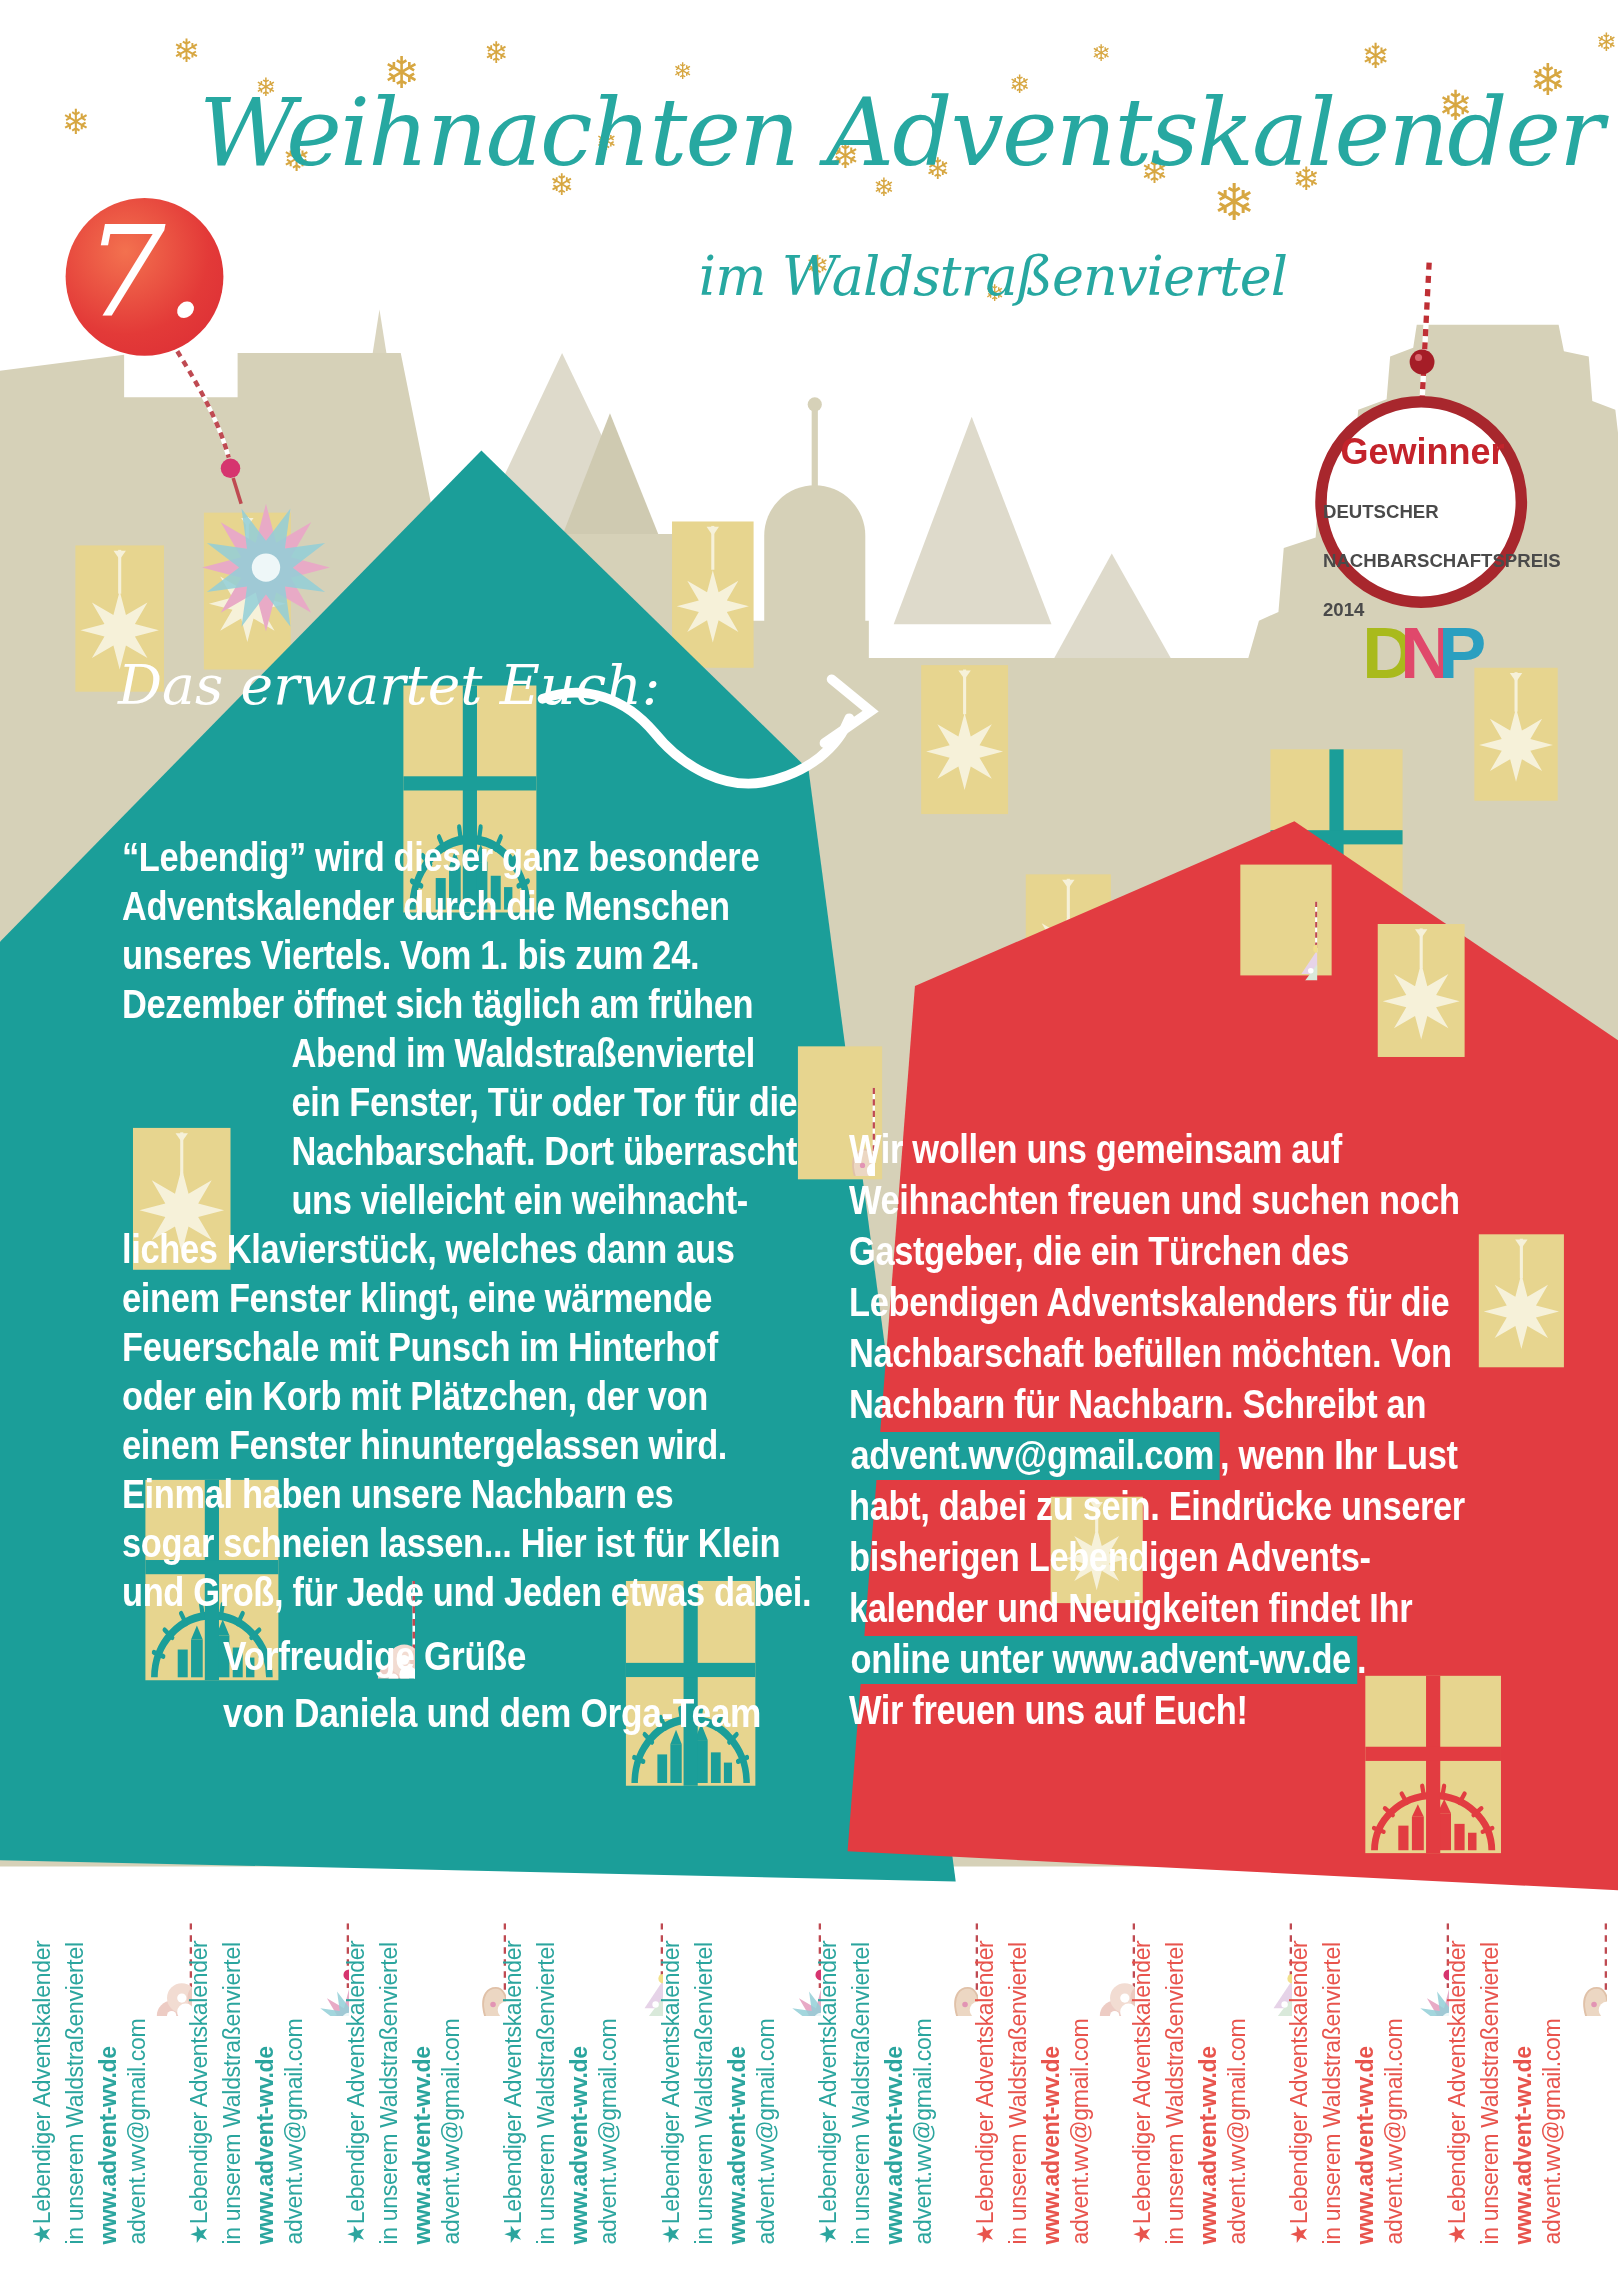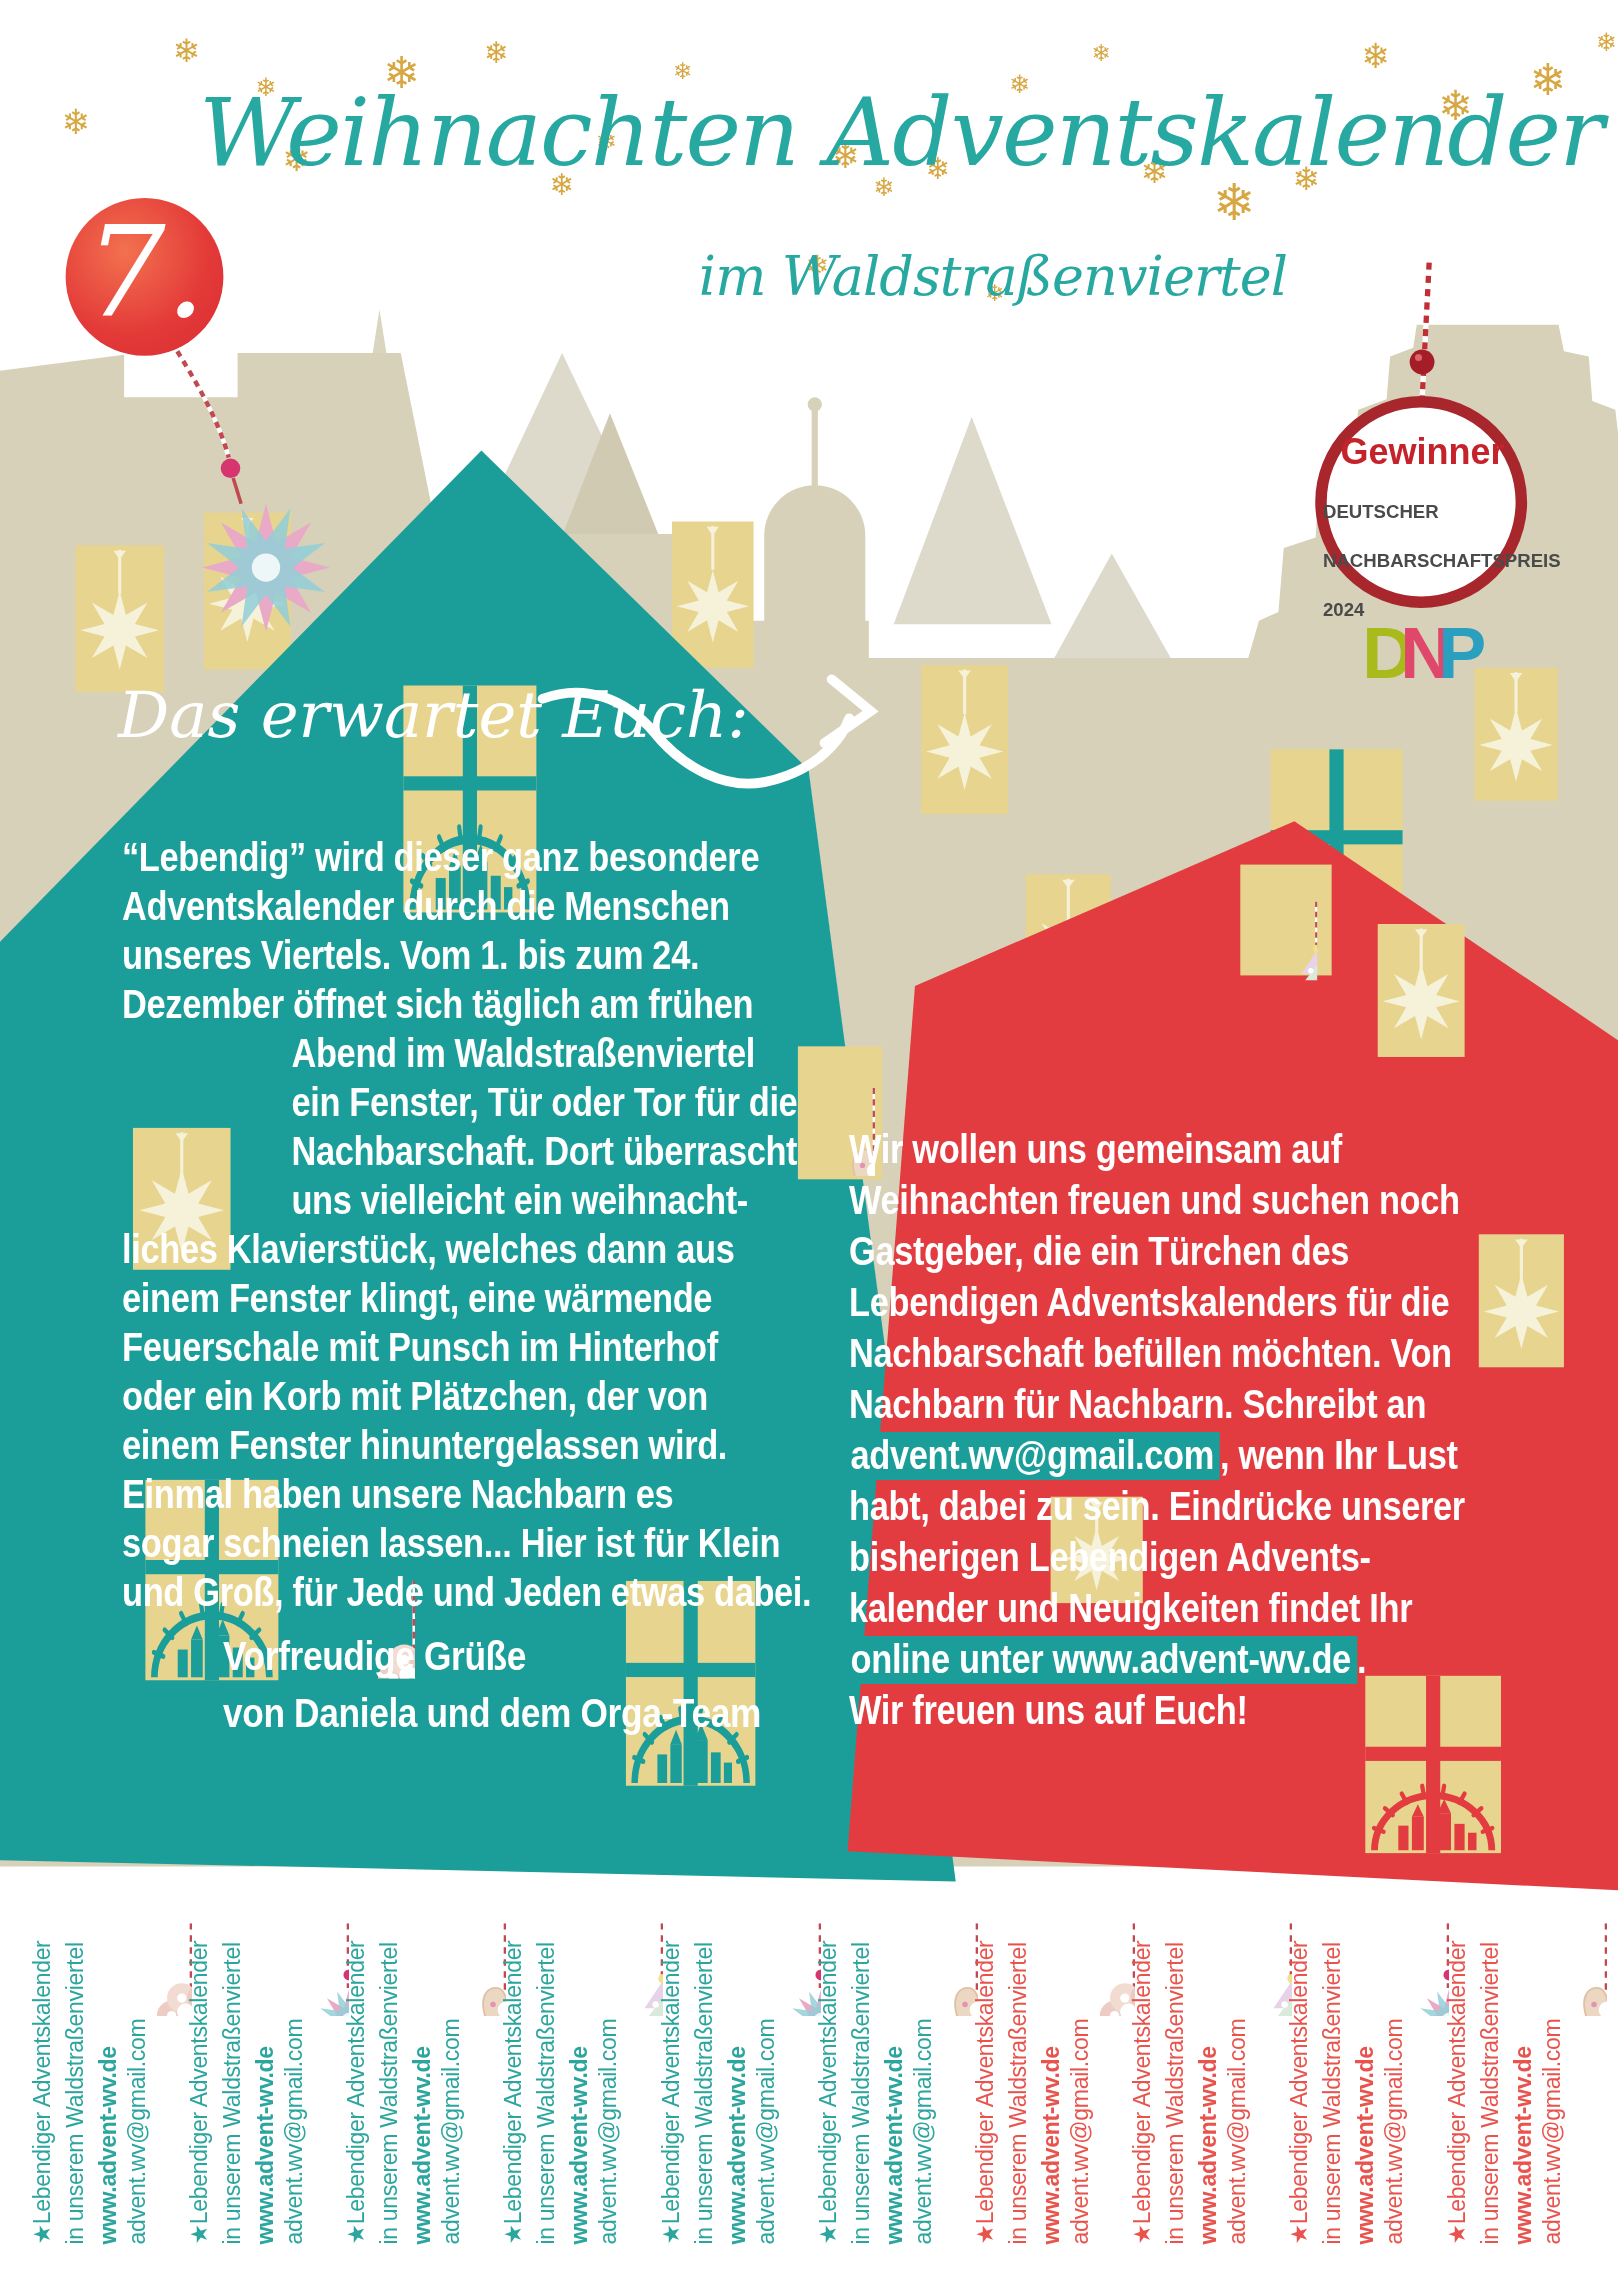--- a/index.html
+++ b/index.html
@@ -11,21 +11,21 @@
   .script.white{color:#ffffff;}
   #edition-number{left:69px;top:197px;width:153px;height:158px;text-align:center;
      font-family:"DejaVu Serif",serif;font-style:italic;font-size:126px;line-height:151px;color:#fff;}
   #main-title{left:199px;top:78px;width:1392px;text-align:center;font-size:94px;letter-spacing:-1.8px;white-space:nowrap;}
   #sub-title{left:532px;top:245px;width:922px;text-align:center;font-size:54px;letter-spacing:-0.9px;white-space:nowrap;}
   #badge-text{left:1323px;top:431px;width:199px;z-index:3;text-align:left;}
   #badge-text .winner{text-align:center;font-size:36px;font-weight:bold;color:#c4232b;margin-bottom:8.9px;}
   #badge-text .bline{font-size:18.6px;font-weight:bold;color:#4a4a4a;line-height:21px;letter-spacing:0;margin-top:28px;}
   #badge-text .dnp{text-align:center;margin-top:7px;font-weight:bold;font-size:72px;line-height:53px;letter-spacing:-3.5px;}
   #badge-text .d{color:#a9ba1c;} #badge-text .n{color:#e0486b;margin-left:-10.6px;} #badge-text .p{color:#2a9fc0;margin-left:-10.6px;}
-  #teal-heading{left:118px;top:678px;font-size:64px;white-space:nowrap;}
+  #teal-heading{left:118px;top:653px;font-size:55px;white-space:nowrap;}
   #red-heading{left:842px;top:1018px;font-size:85px;white-space:nowrap;}
   .para{color:#fff;font-weight:bold;transform:scaleX(.86);transform-origin:left top;white-space:nowrap;letter-spacing:-0.4px;}
   #teal-para{left:122px;top:833px;width:833px;font-size:40px;}
   #teal-para .pline{line-height:49px;height:49px;}
   #teal-para .pline.ind{margin-left:197px;}
   #red-para{left:849px;top:1124px;width:798px;font-size:40px;}
   #red-para .pline{line-height:51px;height:51px;}
   .hl{background:#1b9e99;padding:0.9px 7px 2.7px 1.8px;}
   #signoff{left:223px;top:1628px;font-size:41px;}
   #signoff .pline{line-height:57px;height:57px;}
@@ -324,21 +324,21 @@
 <div class="txt" id="edition-number">7.</div>
 
 <div class="txt script" id="main-title"><span>Weihnachten Adventskalender</span>&nbsp;&nbsp;<span>2025</span></div>
 
 <div class="txt script" id="sub-title">im Waldstraßenviertel</div>
 
 <div class="txt" id="badge-text">
   <div class="winner">Gewinner</div>
   <div class="bline">DEUTSCHER</div>
   <div class="bline">NACHBARSCHAFTSPREIS</div>
-  <div class="bline">2024</div>
+  <div class="bline">2014</div>
   <div class="dnp"><span class="d">D</span><span class="n">N</span><span class="p">P</span></div>
 </div>
 
 <div class="txt script white" id="teal-heading">Das erwartet Euch:</div>
 <div class="txt para" id="teal-para">
       <div class="pline">“Lebendig” wird dieser ganz besondere</div>
       <div class="pline">Adventskalender durch die Menschen</div>
       <div class="pline">unseres Viertels. Vom 1. bis zum 24.</div>
       <div class="pline">Dezember öffnet sich täglich am frühen</div>
       <div class="pline ind">Abend im Waldstraßenviertel</div>

